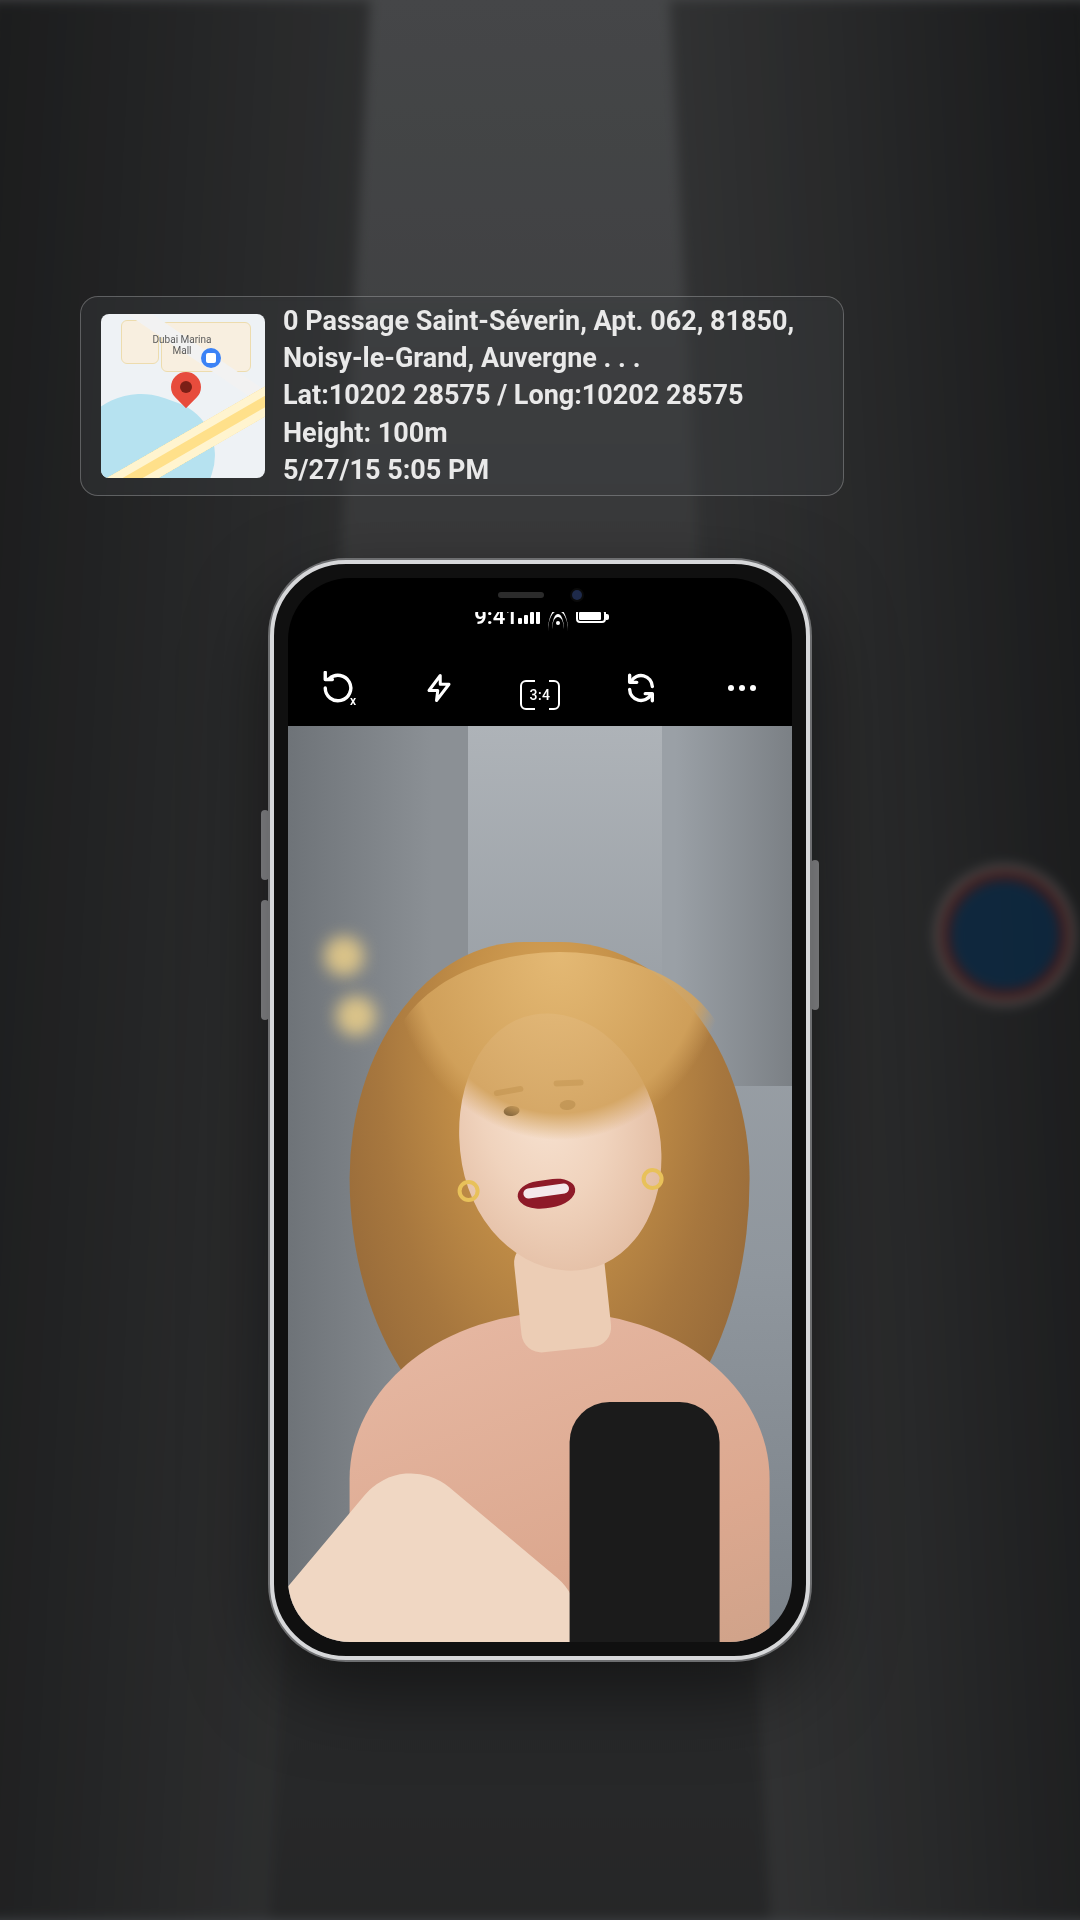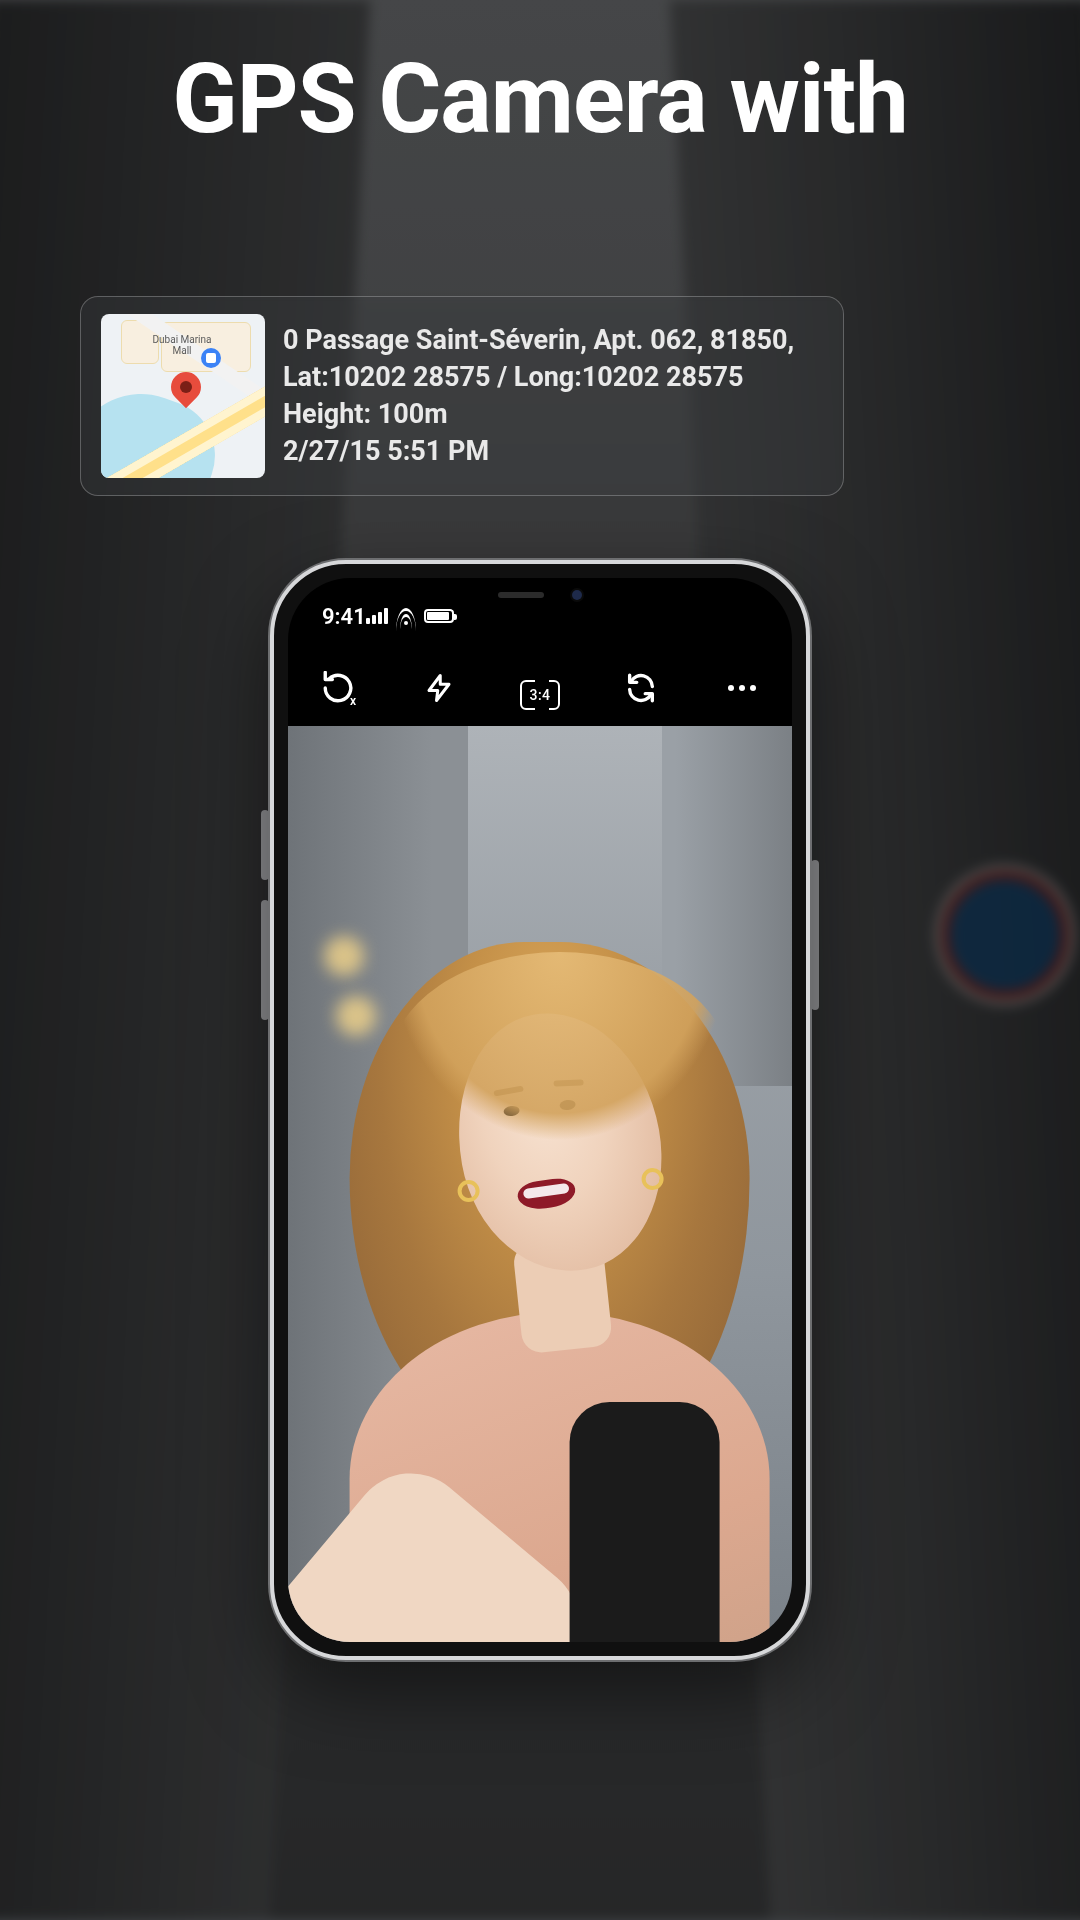--- a/index.html
+++ b/index.html
@@ -156,21 +156,21 @@
   }
   .notch .speaker { width: 46px; height: 6px; background:#2b2b2b; border-radius:3px;}
   .notch .cam { width: 10px; height: 10px; background:#1e2a4a; border-radius:50%; box-shadow:0 0 0 2px #0a0a0a;}
   
   .status-bar {
     position: absolute;
     top: 18px;
     left: 0; right: 0;
     height: 40px;
     display: flex;
-    justify-content: flex-start;
+    justify-content: center;
     align-items: center;
     padding: 0 34px;
     color: #fff;
     font-size: 22px;
     font-weight: 600;
     z-index: 4;
   }
   .status-icons { display:flex; align-items:center; gap:8px; }
   .sig-bars { display:flex; align-items:flex-end; gap:2px; height:16px;}
   .sig-bars span { width:4px; background:#fff; border-radius:1px;}
@@ -291,39 +291,40 @@
 
   <div class="bg-scene">
     <div class="bg-road"></div>
     <div class="bg-build-left"></div>
     <div class="bg-build-right"></div>
     <div class="bg-sign"></div>
   </div>
   <div class="bg-overlay"></div>
 
   <h1 class="hero-title">
-    <span>GPS Camera with</span><br>
+    <br>
   </h1>
 
   <div class="loc-card">
     <div class="map-thumb">
       <div class="map-water"></div>
       <div class="map-block" style="left:60px;top:8px;width:90px;height:50px;border-radius:6px;"></div>
       <div class="map-block" style="left:20px;top:6px;width:38px;height:44px;border-radius:6px;"></div>
       <div class="map-road2"></div>
       <div class="map-road1"></div>
       <div class="map-label">Dubai Marina Mall</div>
       <div class="map-poi"></div>
       <div class="map-pin"></div>
     </div>
     <div class="loc-text">
       <div>0 Passage Saint-Séverin, Apt. 062, 81850,</div>
+      <div>Noisy-le-Grand, Auvergne . . .</div>
       <div>Lat:10202 28575 / Long:10202 28575</div>
       <div>Height: 100m</div>
-      <div>2/27/15 5:51 PM</div>
+      <div>5/27/15 5:05 PM</div>
     </div>
   </div>
 
   <div class="phone-side-btn vol1" style="left: calc(50% - 270px - 9px); top: 810px;"></div>
   <div class="phone-side-btn vol2" style="left: calc(50% - 270px - 9px); top: 900px;"></div>
   <div class="phone-side-btn pwr" style="left: calc(50% + 270px + 1px); top: 860px;"></div>
 
   <div class="phone">
     <div class="phone-inner">
 

